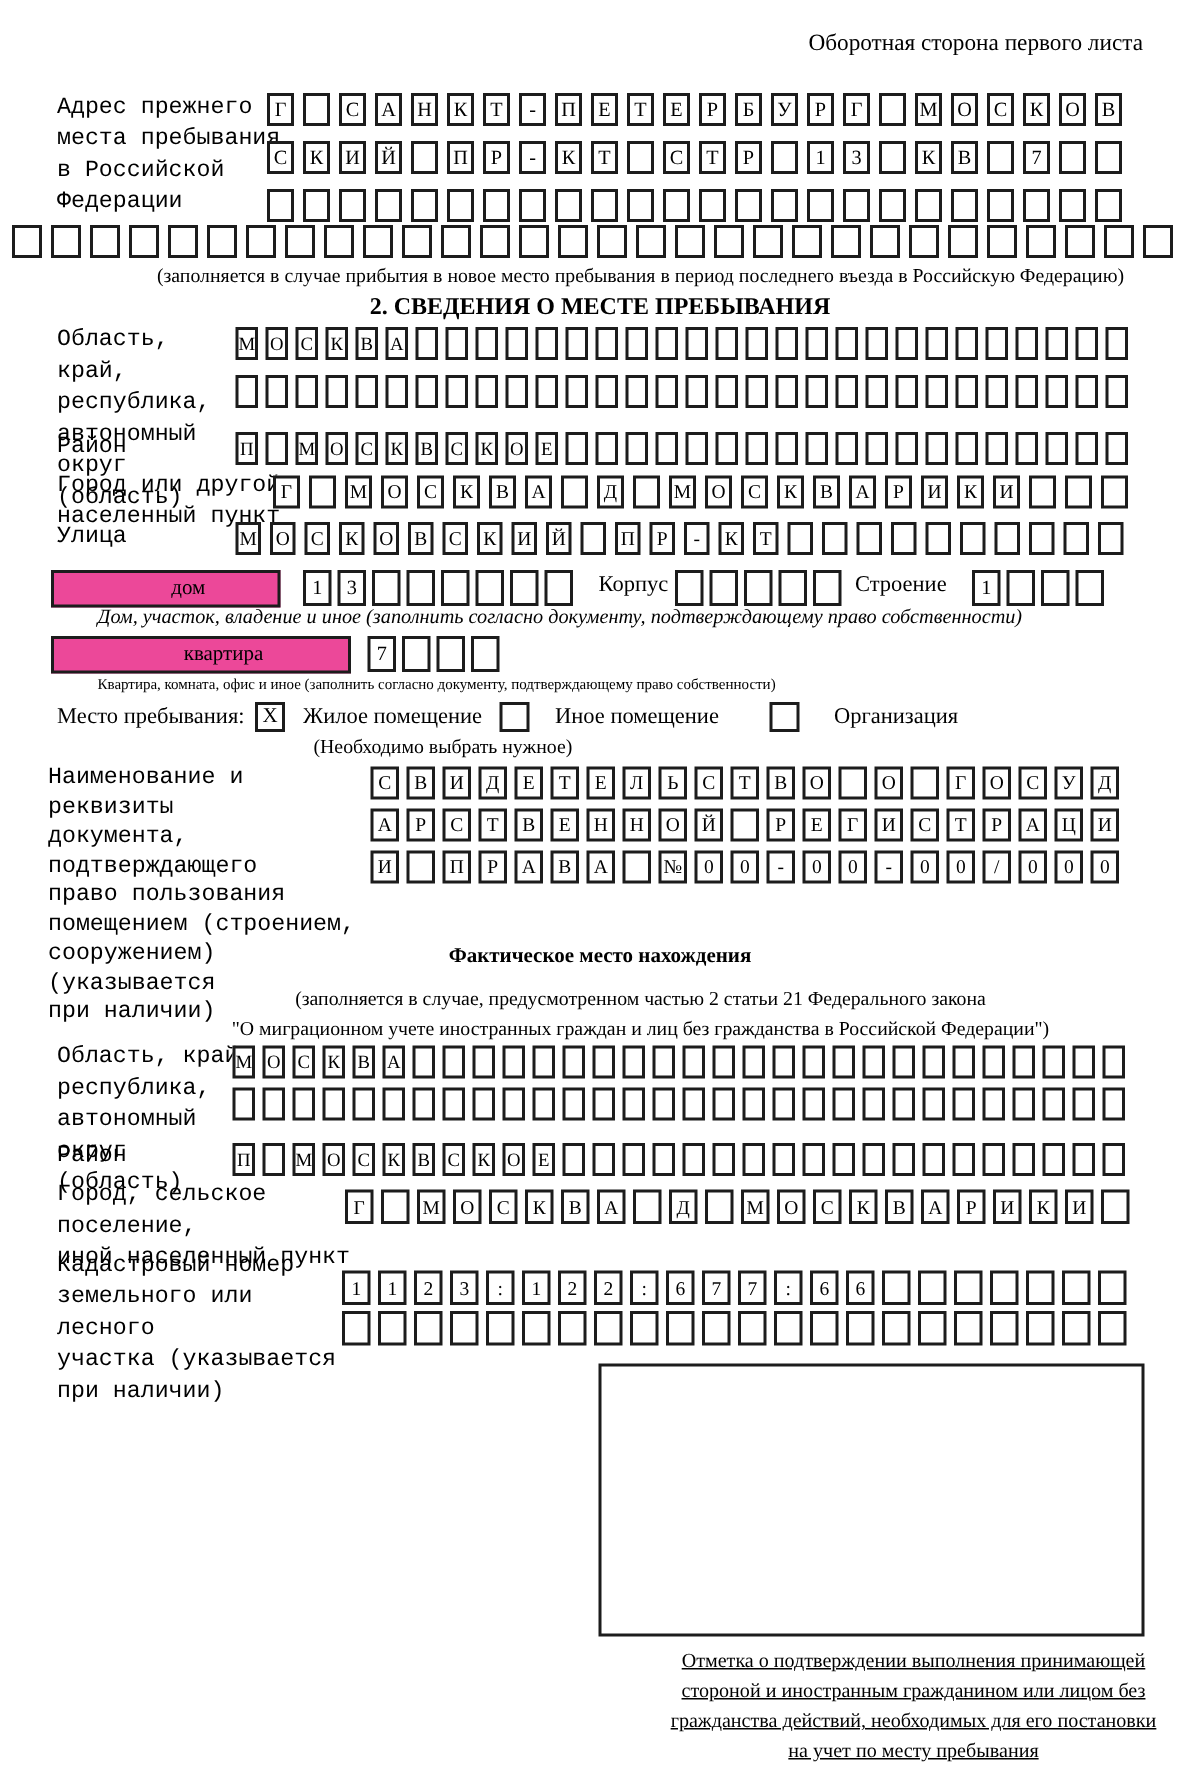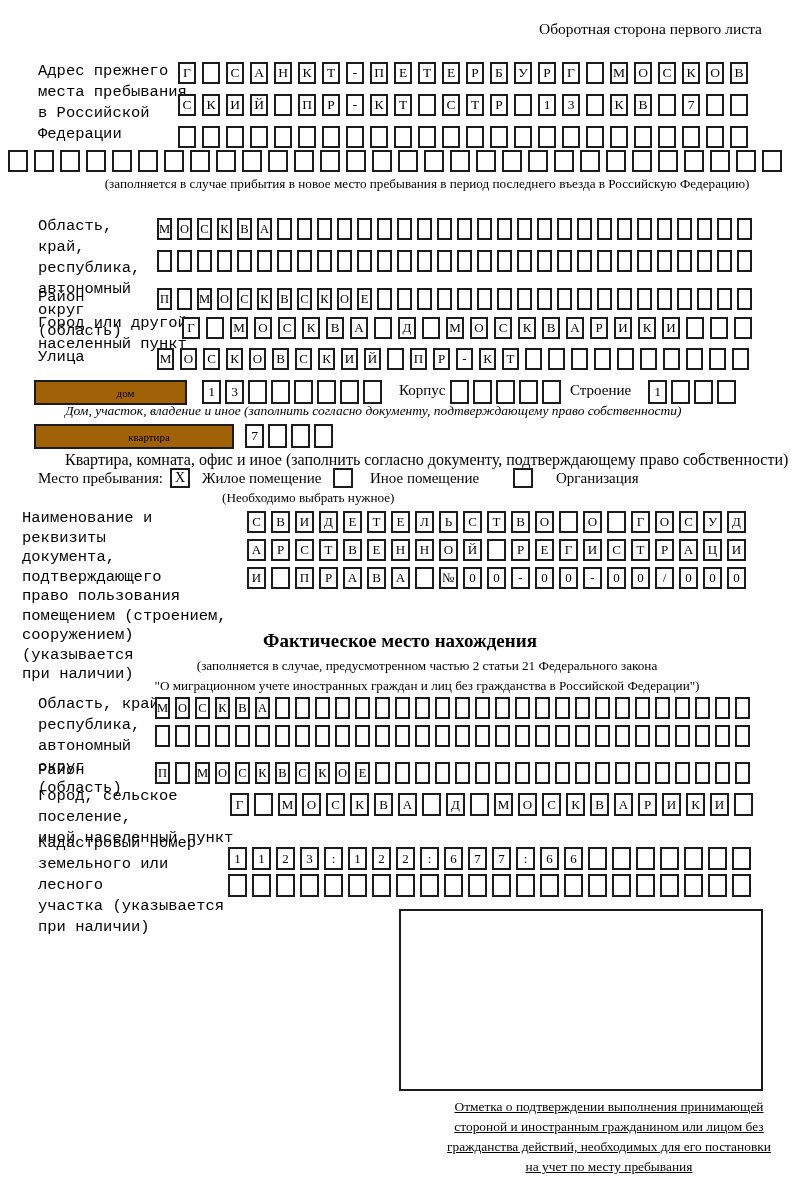--- a/index.html
+++ b/index.html
@@ -16,22 +16,22 @@
         border:2px solid #1c1c1c;background:#fff;box-sizing:border-box;}
   .c24{gap:6px}       .c24 .cell{width:18px;height:22px;font-size:13.5px;}
   .c30full{gap:6px}   .c30full .cell{width:20px;height:22px;font-size:13.5px;}
   .c30{gap:5px}       .c30 .cell{width:15px;height:22px;font-size:12.5px;}
   .c24b{gap:6px}      .c24b .cell{width:18px;height:22px;font-size:13px;}
   .c26{gap:6px}       .c26 .cell{width:17px;height:22px;font-size:13px;}
   .cdoc{gap:5px}      .cdoc .cell{width:19px;height:22px;font-size:13px;}
   .c22{gap:5px}       .c22 .cell{width:19px;height:23px;font-size:13px;}
   .chouse{gap:4px}    .chouse .cell{width:19px;height:24px;font-size:13.5px;}
 
-  .rect{position:absolute;border:2px solid #1c1c1c;background:#a16207;box-sizing:border-box;
-        display:flex;align-items:center;justify-content:center;font-size:11px;padding-left:30px;}
+  .rect{position:absolute;border:2px solid #1c1c1c;background:#ec4899;box-sizing:border-box;
+        display:flex;align-items:center;justify-content:center;font-size:14px;padding-left:30px;}
   .cb{position:absolute;width:20px;height:20px;border:2px solid #1c1c1c;box-sizing:border-box;
       display:flex;align-items:center;justify-content:center;font-size:14px;background:#fff;}
   .optlbl{position:absolute;font-size:15px;}
 
   #hdr{position:absolute;top:20px;left:0;right:38px;text-align:right;font-size:15.5px;}
 
   #prev-label{left:38px;top:61px;width:150px;}
   #prev-r1{left:178px;top:62px;}  #prev-r2{left:178px;top:94px;}
   #prev-r3{left:178px;top:126px;} #prev-r4{left:8px;top:150px;}
   #prev-note{top:176px;}
@@ -48,32 +48,32 @@
 
   #house-rect{left:34px;top:380px;width:153px;height:25px;}
   #house-cells{left:202px;top:380px;}
   #korpus-label{left:399px;top:382px;}
   #korpus-cells{left:450px;top:380px;}
   #stroenie-label{left:570px;top:382px;}
   #stroenie-cells{left:648px;top:380px;}
   #house-note{left:38px;top:403px;font-size:13.5px;font-style:italic;}
   #apt-rect{left:34px;top:424px;width:200px;height:25px;}
   #apt-cells{left:245px;top:424px;}
-  #apt-note{left:38px;top:451px;font-size:16px;}
+  #apt-note{left:38px;top:451px;font-size:10px;}
 
   #stay-label{left:38px;top:470px;}
   #stay-cb1{left:170px;top:468px;} #stay-opt1{left:202px;top:470px;}
   #stay-cb2{left:333px;top:468px;} #stay-opt2{left:370px;top:470px;}
   #stay-cb3{left:513px;top:468px;} #stay-opt3{left:556px;top:470px;}
-  #stay-note{left:195px;top:490px;}
-
-  #doc-label{left:22px;top:509px;width:210px;line-height:19.5px;}
+  #stay-note{left:182px;top:490px;}
+
+  #doc-label{left:32px;top:509px;width:210px;line-height:19.5px;}
   #doc-r1{left:247px;top:511px;} #doc-r2{left:247px;top:539px;} #doc-r3{left:247px;top:567px;}
 
-  #fact-title{top:630px;font-size:19px;text-align:center;}
+  #fact-title{top:630px;font-size:14px;text-align:center;}
   #fact-note{top:656px;line-height:20px;}
 
   #a-region-label{left:38px;top:694px;width:135px;}
   #a-region-r1{left:155px;top:697px;} #a-region-r2{left:155px;top:725px;}
   #a-district-label{left:38px;top:760px;}
   #a-district-r{left:155px;top:762px;}
   #a-city-label{left:38px;top:786px;width:200px;}
   #a-city-r{left:230px;top:793px;}
   #a-cad-label{left:38px;top:833px;width:190px;}
   #a-cad-r1{left:228px;top:847px;} #a-cad-r2{left:228px;top:874px;}
@@ -198,20 +198,21 @@
       <span class="cell"></span>
       <span class="cell"></span>
       <span class="cell"></span>
       <span class="cell"></span>
       <span class="cell"></span>
       <span class="cell"></span>
       <span class="cell"></span>
     </div>
   <div class="note center" id="prev-note">(заполняется в случае прибытия в новое место пребывания в период последнего въезда в Российскую Федерацию)</div>
 
+  <div class="title" id="s2-title">2. СВЕДЕНИЯ О МЕСТЕ ПРЕБЫВАНИЯ</div>
 
   <div class="lbl" id="s2-region-label">Область, край,
 республика,
 автономный
 округ (область)</div>
   <div class="cellrow c30" id="s2-region-r1">
       <span class="cell">М</span>
       <span class="cell">О</span>
       <span class="cell">С</span>
       <span class="cell">К</span>

